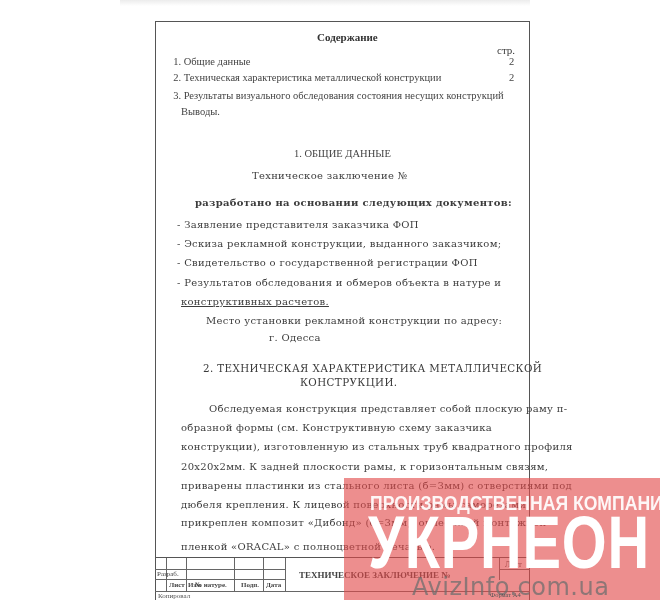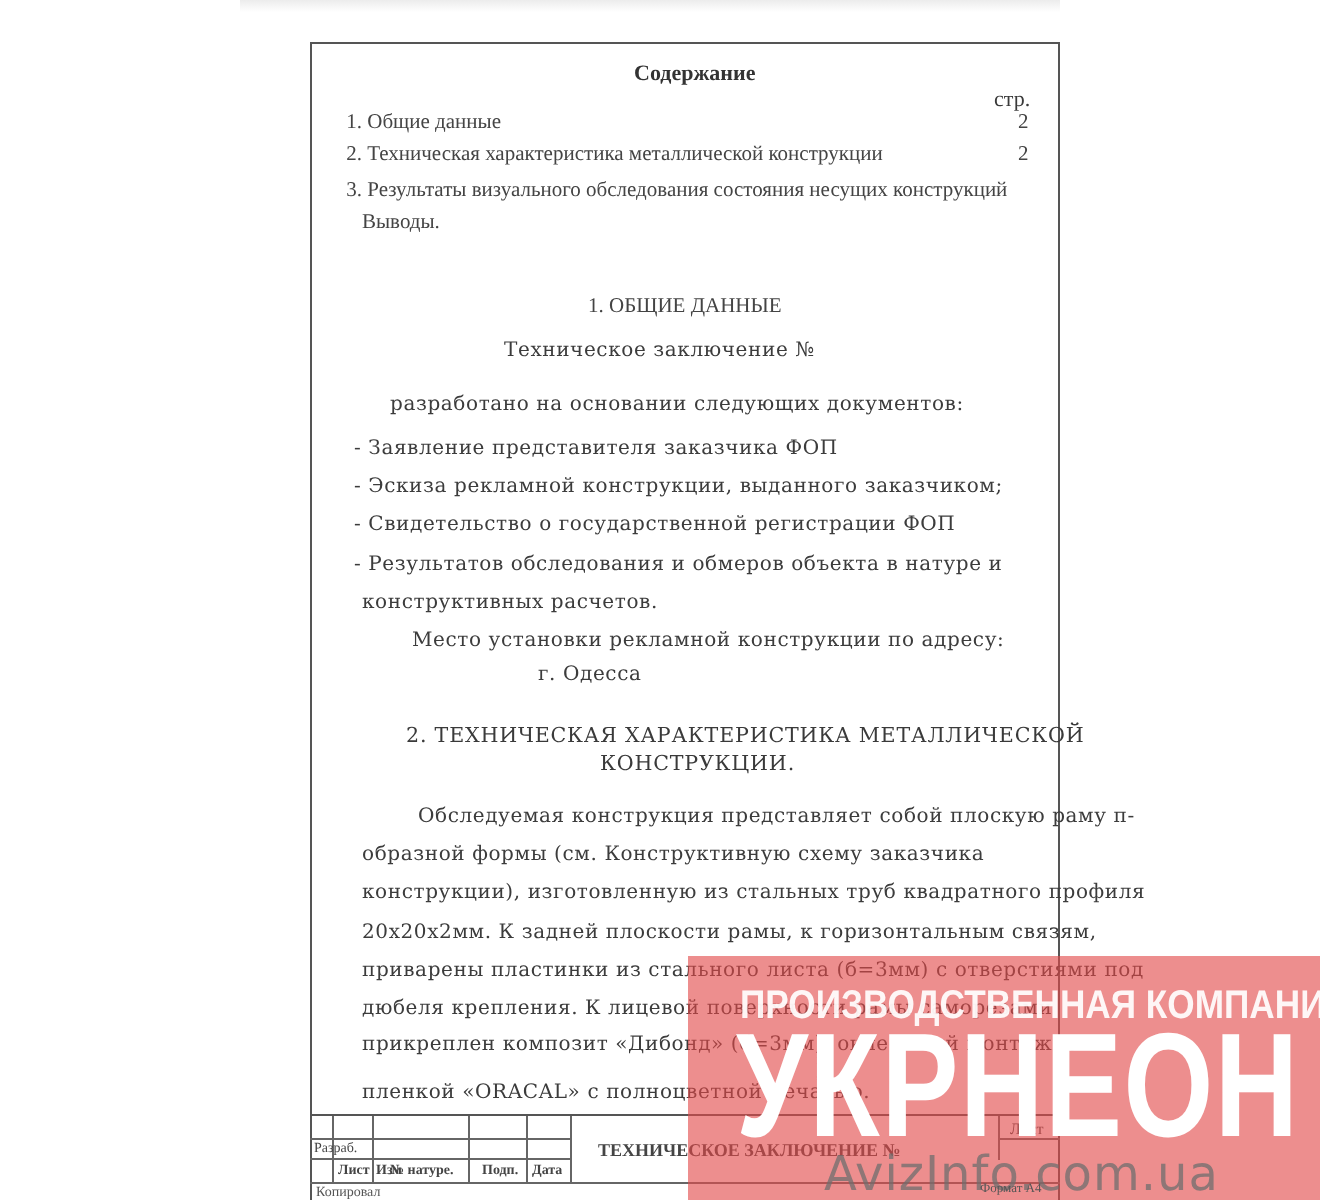--- a/index.html
+++ b/index.html
@@ -78,26 +78,26 @@
 <div class="abs toc" style="left:509px; top:72px;">2</div>
 
 <div class="abs toc" style="left:167px; top:90px;">
   <span class="num">3.</span>
   <span>Результаты визуального обследования состояния несущих конструкций</span>
 </div>
 <div class="abs toc" style="left:181px; top:106px;">Выводы.</div>
 
 <div class="abs p2 sec1">1. ОБЩИЕ ДАННЫЕ</div>
 <div class="abs mono-ish" style="left:252px; top:170px;">Техническое заключение №</div>
-<div class="abs mono-ish" style="left:195px; top:197px;">разработано на основании следующих документов:</div>
+<div class="abs mono-ish" style="left:195px; top:197px;font-weight:bold;">разработано на основании следующих документов:</div>
 <div class="abs mono-ish" style="left:177px; top:219px;">- Заявление представителя заказчика ФОП</div>
 <div class="abs mono-ish" style="left:177px; top:238px;">- Эскиза рекламной конструкции, выданного заказчиком;</div>
 <div class="abs mono-ish" style="left:177px; top:257px;">- Свидетельство о государственной регистрации ФОП</div>
 <div class="abs mono-ish" style="left:177px; top:277px;">- Результатов обследования и обмеров объекта в натуре и</div>
-<div class="abs mono-ish" style="left:181px; top:296px;">  конструктивных расчетов.</div>
+<div class="abs mono-ish" style="left:181px; top:296px;text-decoration:underline;">  конструктивных расчетов.</div>
 
 <div class="abs mono-ish" style="left:206px; top:315px;">Место установки рекламной конструкции по адресу:</div>
 <div class="abs mono-ish" style="left:269px; top:332px;">г. Одесса</div>
 
 <div class="abs upper2" style="left:203px; top:362px;">2. ТЕХНИЧЕСКАЯ ХАРАКТЕРИСТИКА МЕТАЛЛИЧЕСКОЙ</div>
 <div class="abs upper2" style="left:300px; top:376px;">КОНСТРУКЦИИ.</div>
 
 <div class="abs mono-ish" style="left:209px; top:403px;">Обследуемая  конструкция представляет собой плоскую раму п-</div>
 <div class="abs mono-ish" style="left:181px; top:422px;">образной формы (см. Конструктивную схему заказчика</div>
 <div class="abs mono-ish" style="left:181px; top:441px;">конструкции), изготовленную из стальных труб квадратного профиля</div>

